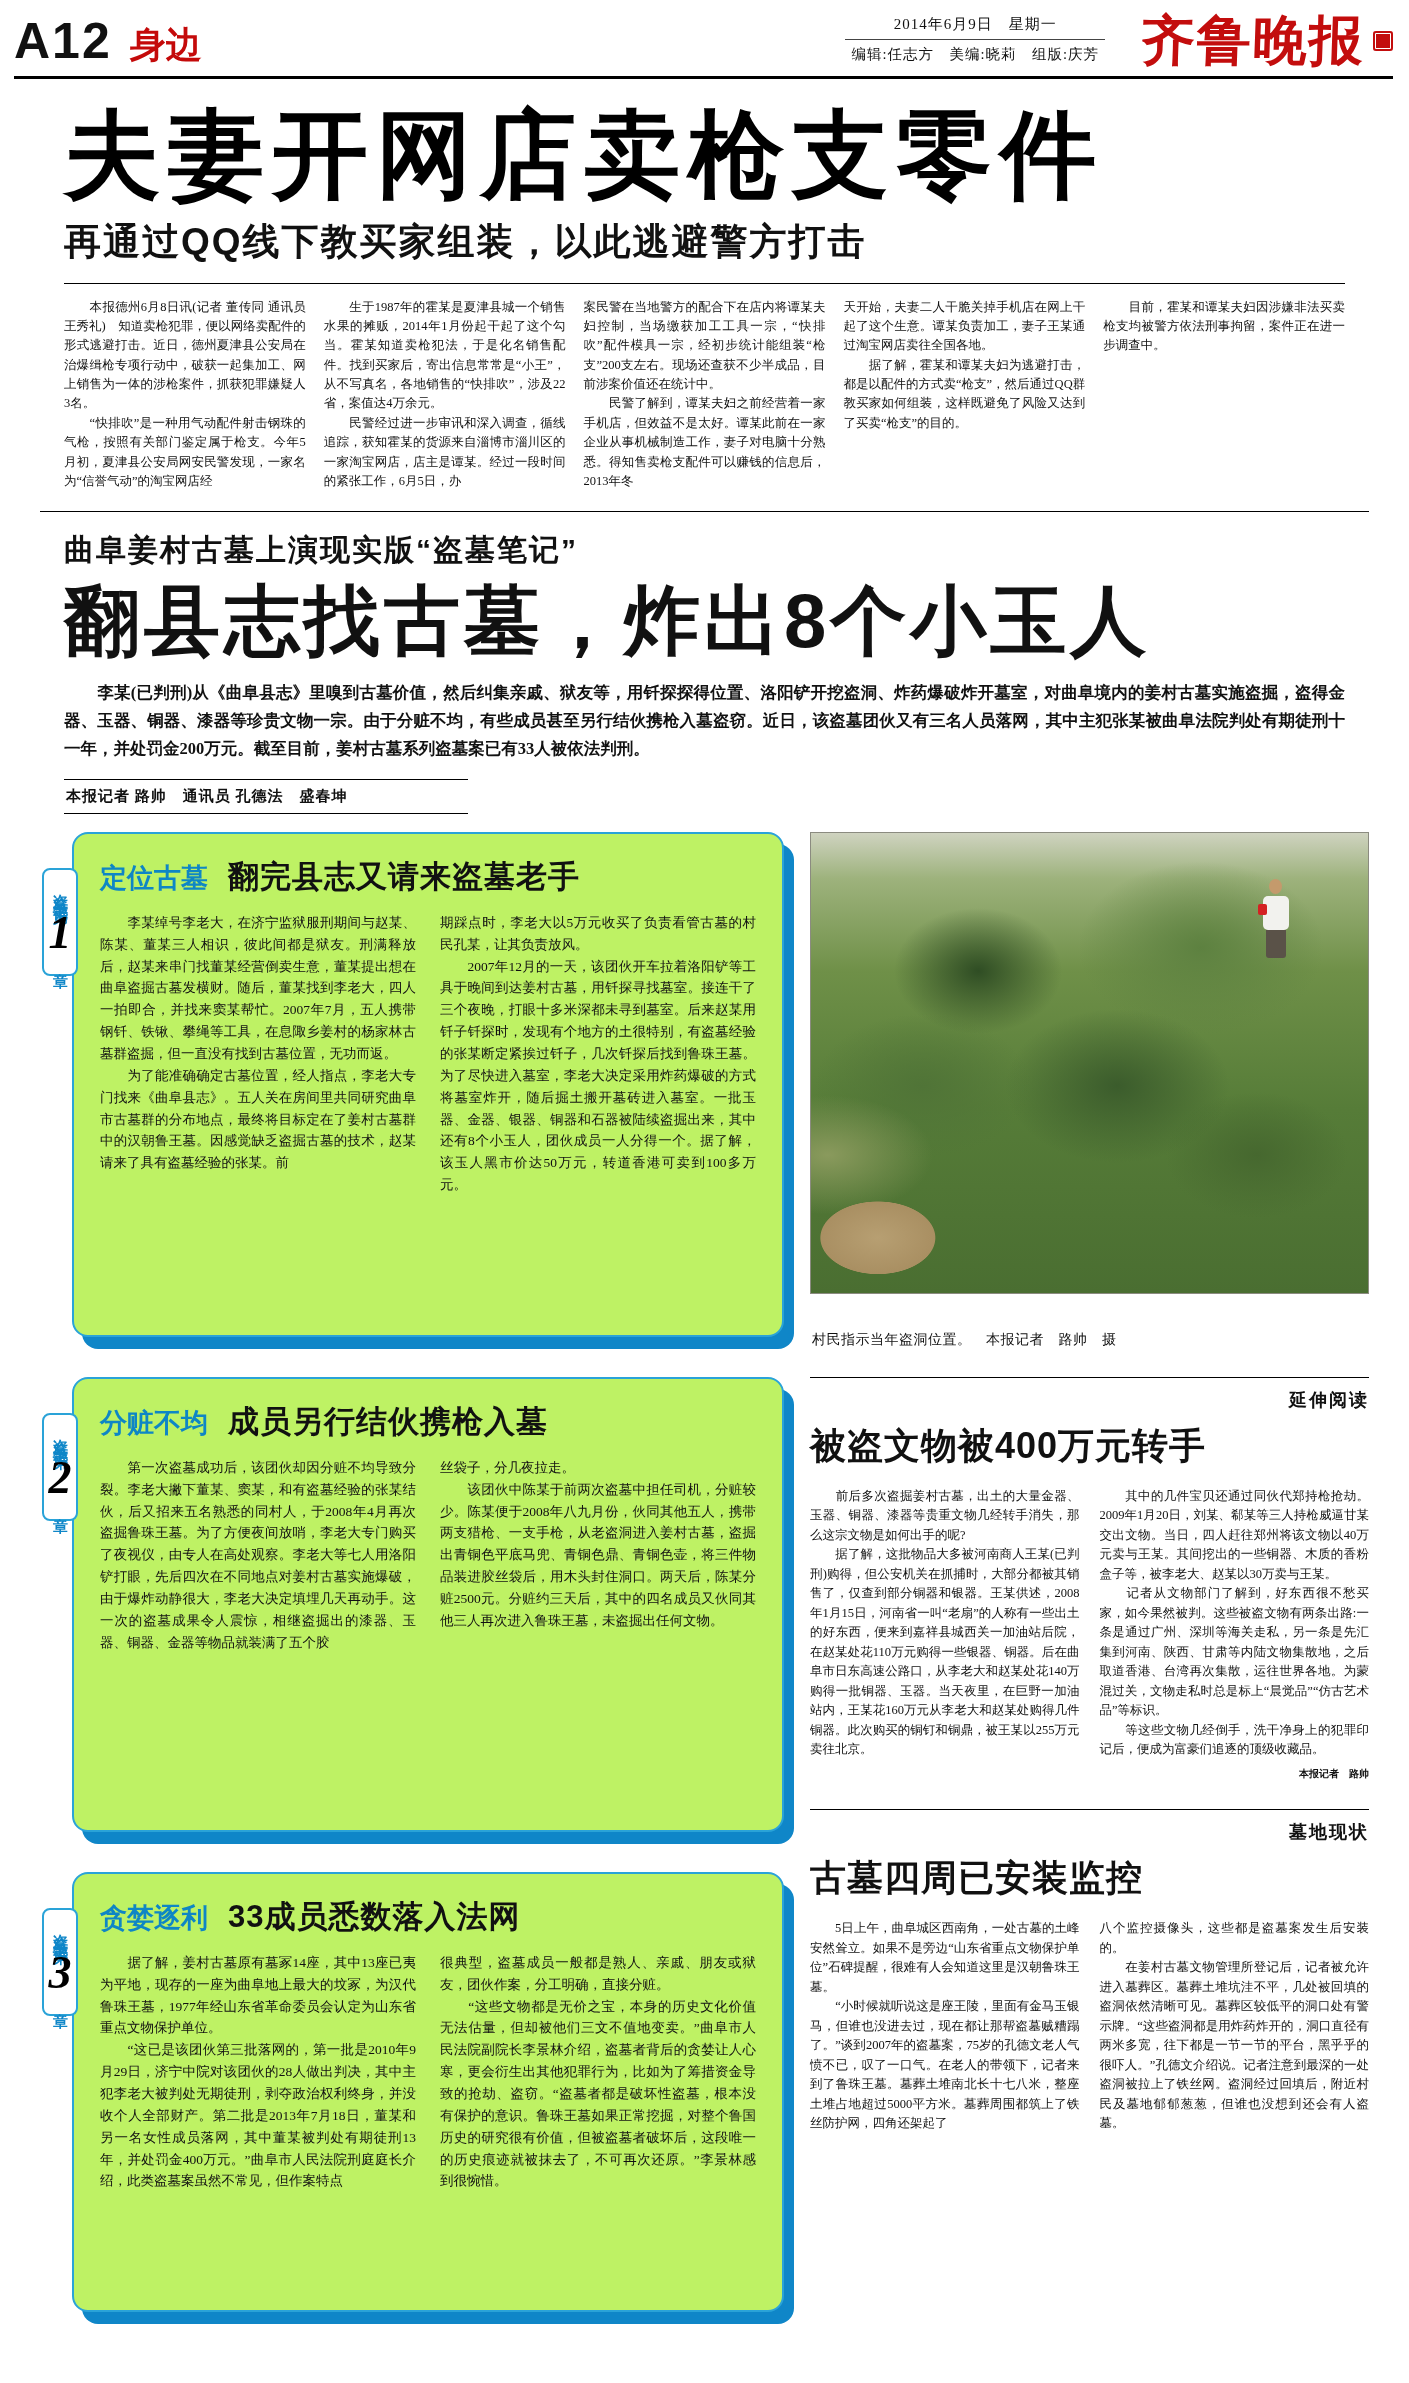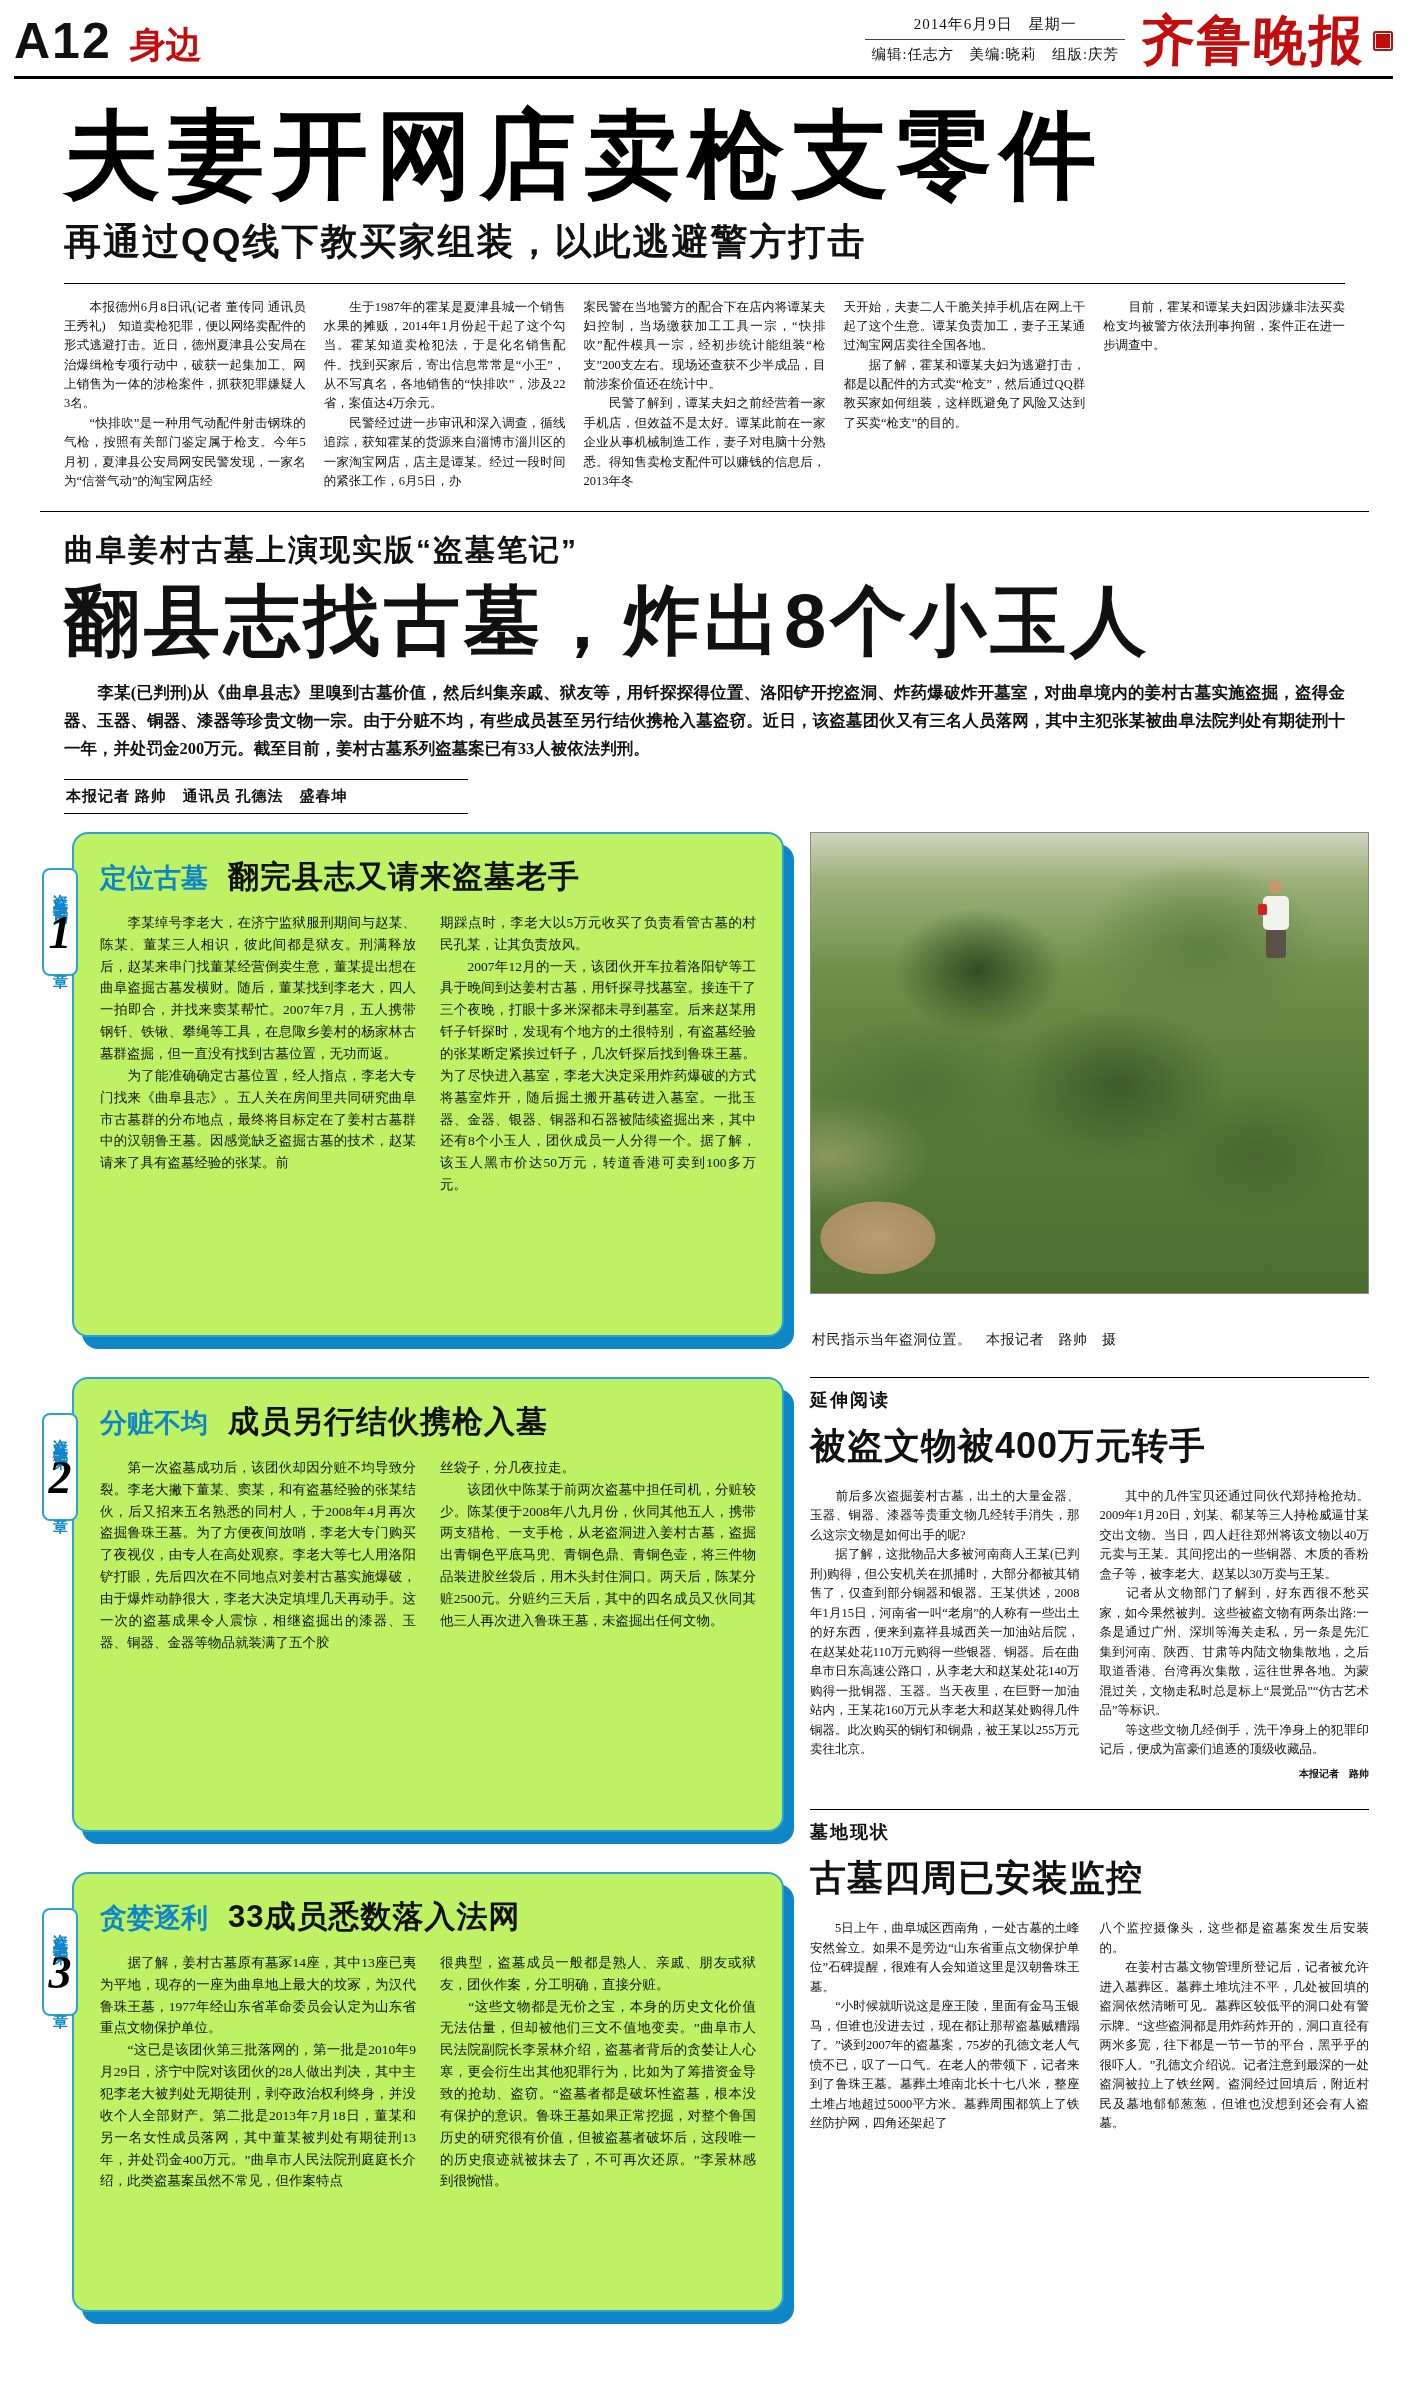--- a/index.html
+++ b/index.html
@@ -7,21 +7,21 @@
   body { font-family:"Liberation Serif","DejaVu Serif",serif; color:#111; }
   .page { width:1409px; min-height:2383px; margin:0 auto; background:#fff; padding:14px 0 30px; position:relative; }
 
   
   .masthead-bar { display:flex; justify-content:space-between; align-items:center;
     margin:0 16px 0 14px; padding-bottom:8px; border-bottom:3px solid #000; }
   .mh-left { display:flex; align-items:flex-end; gap:18px; }
   .pageno { font-family:"Liberation Sans","DejaVu Sans",sans-serif; font-weight:900; font-size:50px; letter-spacing:2px; line-height:1; }
   .section-name { color:#c40a0a; font-weight:900; font-size:36px; line-height:1.05;
     font-family:"Liberation Sans","DejaVu Sans",sans-serif; padding-bottom:2px; }
-  .mh-right { display:flex; align-items:flex-end; gap:16px; }
+  .mh-right { display:flex; align-items:flex-end; gap:36px; }
   .mh-meta { text-align:center; padding-bottom:4px; }
   .mh-date { font-size:15px; letter-spacing:1px; padding:0 6px 5px; }
   .mh-editors { font-size:14.5px; border-top:1px solid #444; padding:5px 6px 0; letter-spacing:1px; }
   .brand { display:flex; align-items:center; gap:8px; }
   .brand-name { color:#c30d0d; font-weight:900; font-size:54px; line-height:1;
     font-family:"Liberation Serif","DejaVu Serif",serif; letter-spacing:2px; transform:skewX(-2deg); }
   .seal { width:20px; height:20px; background:#c30d0d; border-radius:3px; display:inline-block;
     box-shadow:inset 0 0 0 2px #c30d0d, inset 0 0 0 3px #fff; }
 
   
@@ -82,21 +82,21 @@
       linear-gradient(180deg, #cfd3c0 0%, #9db27c 10%, #6f9048 30%, #567c38 60%, #4a6e31 100%); }
   .person { position:absolute; right:13%; top:10%; width:40px; }
   .person-head { width:13px; height:15px; border-radius:50%; background:#c49a6c; margin:0 auto; }
   .person-torso { width:26px; height:34px; background:#f2f2ee; border-radius:5px; margin:2px auto 0; position:relative; }
   .person-armband { position:absolute; left:-5px; top:8px; width:9px; height:11px; background:#d42222; border-radius:2px; }
   .person-legs { width:20px; height:28px; background:#5a5248; margin:0 auto; border-radius:0 0 3px 3px; }
   .photo-caption { font-size:14px; padding:9px 2px 0; letter-spacing:0.5px;margin-top:28px; }
 
   
   .sec-label { border-top:1.5px solid #000; margin-top:28px; padding-top:10px; font-size:18px; font-weight:800;
-    font-family:"Liberation Sans","DejaVu Sans",sans-serif; letter-spacing:2px; }
+    font-family:"Liberation Sans","DejaVu Sans",sans-serif; letter-spacing:2px;text-align:right; }
   .sec-headline { font-size:36px; font-weight:900; margin:10px 0 16px; letter-spacing:1px;
     font-family:"Liberation Sans","DejaVu Sans",sans-serif; }
   .two-col { display:flex; gap:20px; }
   .rcol { flex:1; min-width:0; font-size:12.5px; line-height:1.56; text-align:justify; }
   .rcol-text { white-space:pre-line; }
   .credit { text-align:right; font-weight:700; margin-top:6px; font-size:10px; }
 </style>
 </head>
 <body>
 

